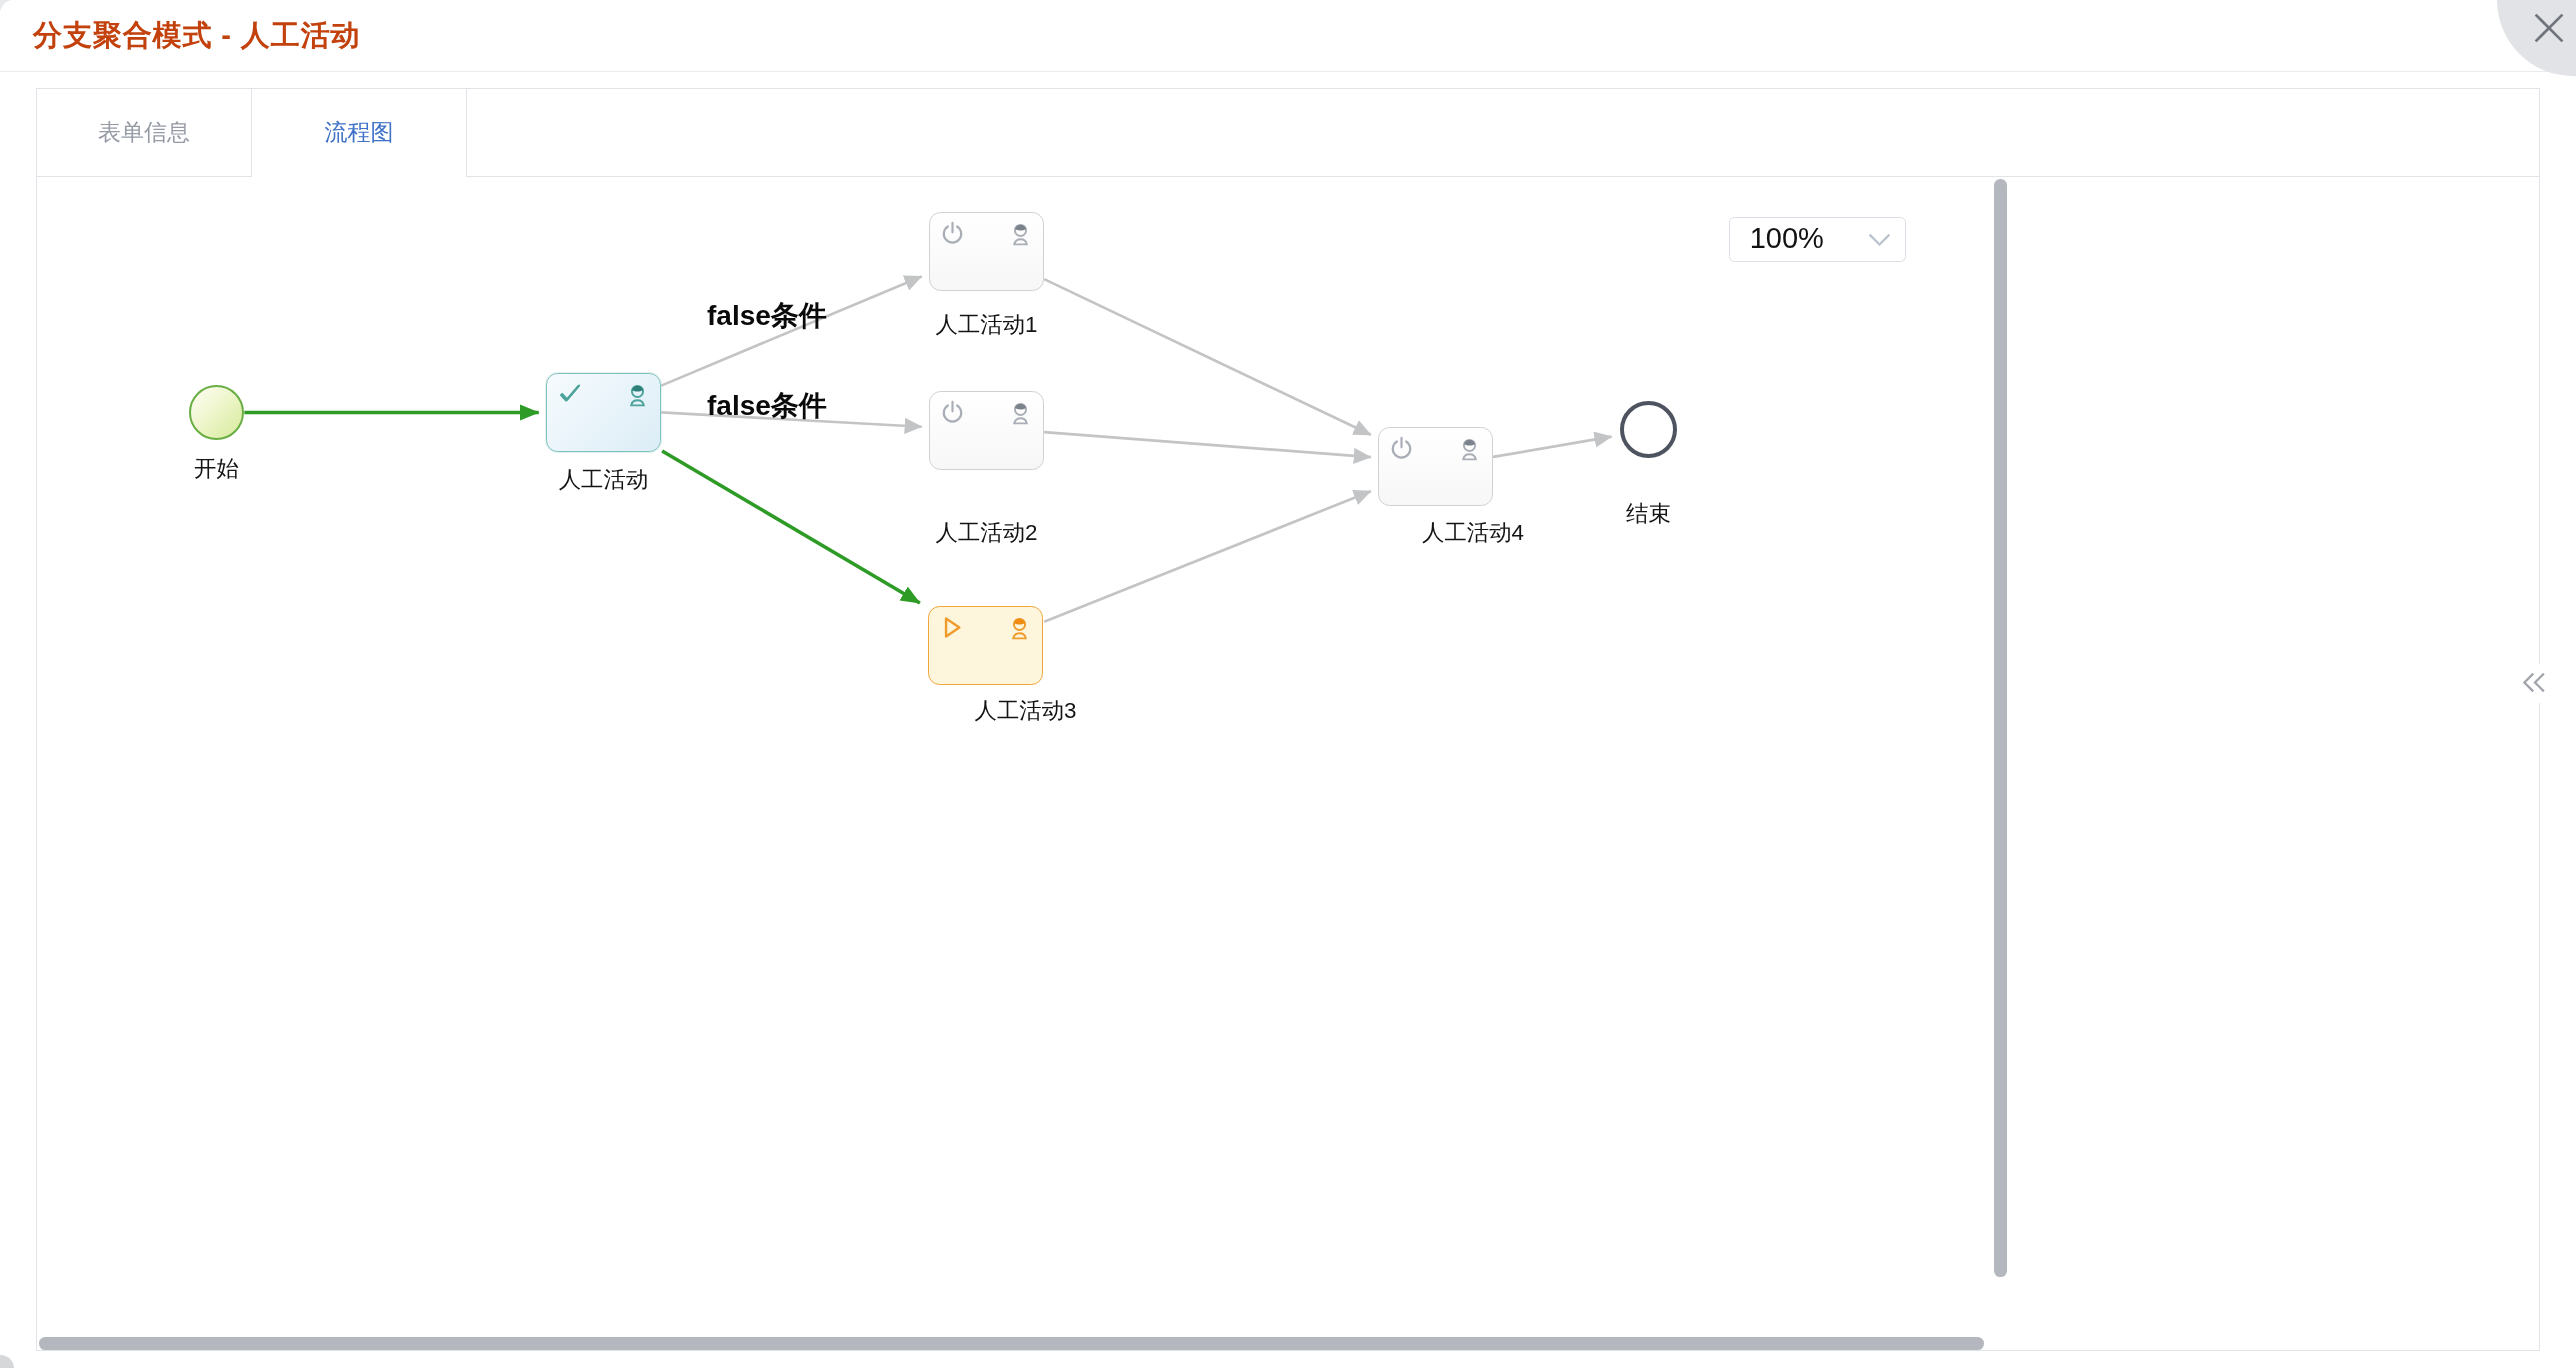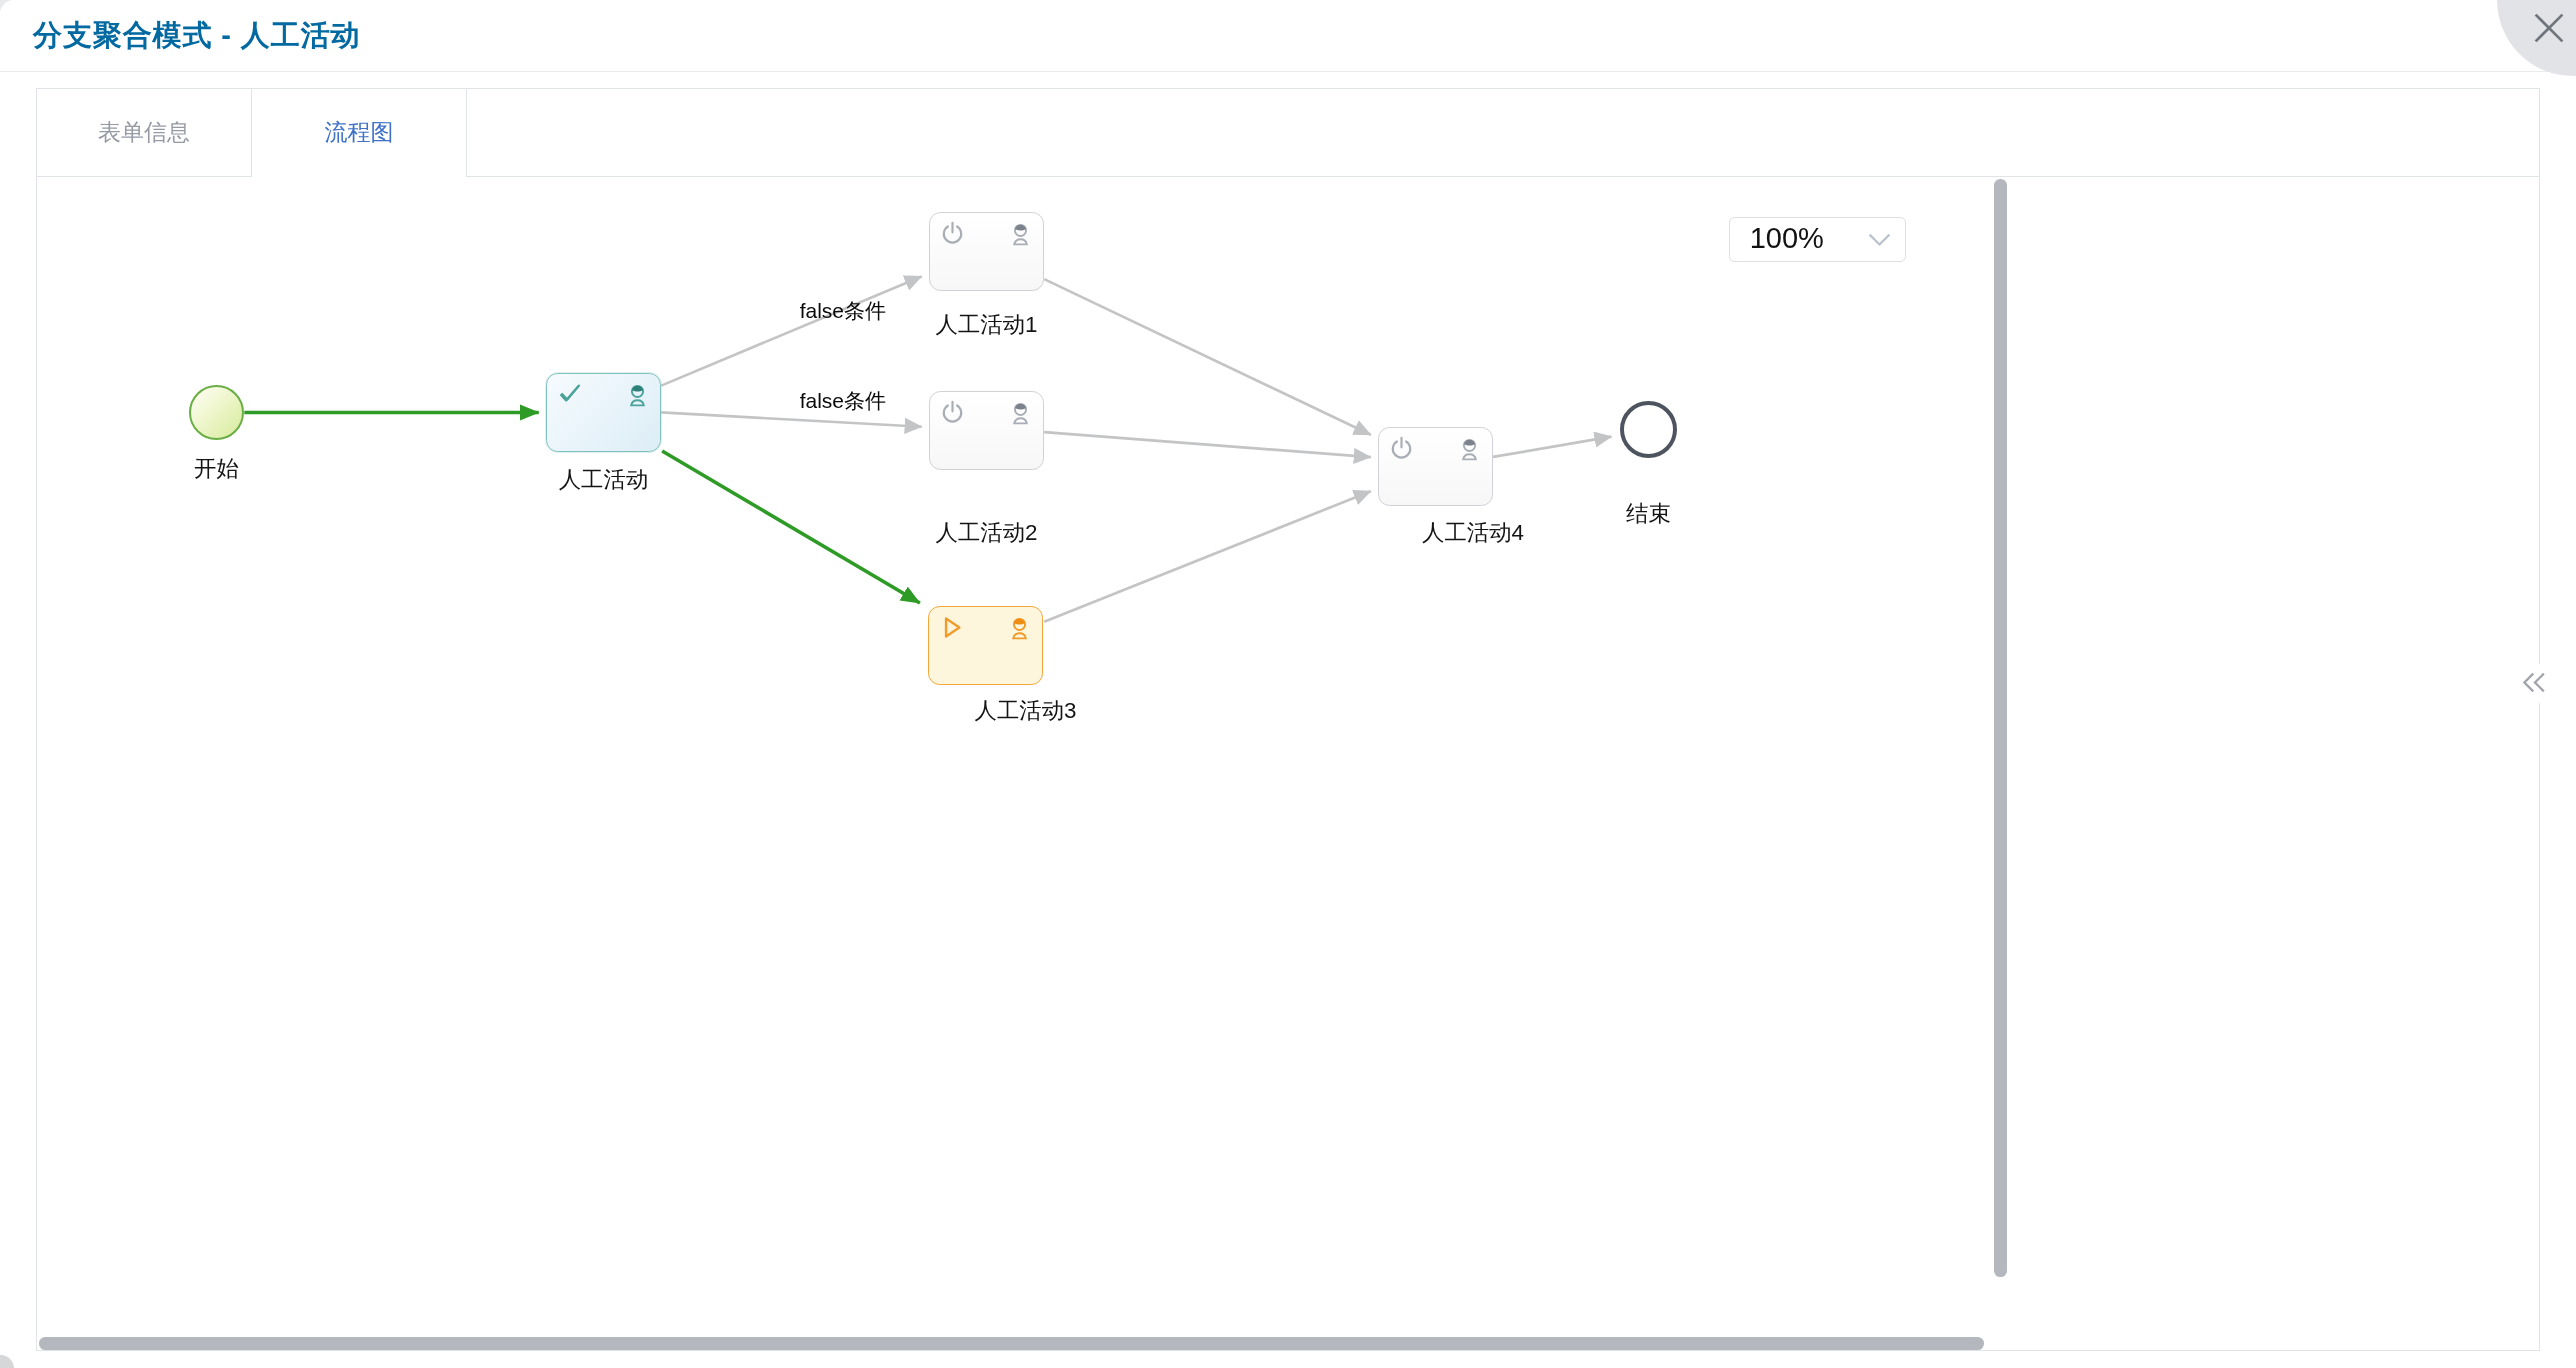--- a/index.html
+++ b/index.html
@@ -1,21 +1,21 @@
 <!DOCTYPE html>
 <html style="font-size:14.3px"><head>
 <meta charset="utf-8">
 <style>
   html,body{margin:0;padding:0;background:#e9eaec;}
   body{width:2576px;height:1368px;overflow:hidden;font-family:"Liberation Sans","DejaVu Sans",sans-serif;}
   .page{position:relative;width:2576px;height:1368px;background:#fff;border-radius:14.3px 0 0 0;overflow:hidden;}
 
   
   .header{position:absolute;left:0;top:0;width:100%;height:71px;border-bottom:0.9px solid #e9ebee;background:#fff;}
-  .title{position:absolute;left:33px;top:0;line-height:71px;font-size:29px;font-weight:600;color:#0369a1;letter-spacing:0.9px;}
+  .title{position:absolute;left:33px;top:0;line-height:71px;font-size:29px;font-weight:600;color:#c2410c;letter-spacing:0.9px;}
   .close-btn{position:absolute;top:-76px;right:-73px;width:152px;height:152px;border-radius:50%;background:#e2e3e6;cursor:pointer;z-index:30;}
   .close-btn svg{position:absolute;left:35px;top:87px;}
 
   
   .panel{position:absolute;left:36px;top:88px;width:2504px;height:1263px;border:0.9px solid #e0e4e9;box-sizing:border-box;background:#fff;}
   .tab-row{position:absolute;left:0;top:0;width:100%;height:87px;border-bottom:0.9px solid #e0e4e9;box-sizing:content-box;display:flex;}
   .tab{width:215px;height:87px;line-height:87px;text-align:center;font-size:23px;color:#959aa5;border-right:0.9px solid #e0e4e9;cursor:pointer;background:#fff;box-sizing:border-box;}
   .tab.active{color:#3e71c7;height:88px;margin-bottom:-0.9px;position:relative;z-index:2;}
 
   
@@ -36,21 +36,21 @@
   .node{position:absolute;width:115px;height:79px;border-radius:11.6px;box-sizing:border-box;cursor:pointer;}
   .node .ic-tl{position:absolute;left:8px;top:6.3px;}
   .node .ic-tr{position:absolute;right:8px;top:6.3px;}
   .node.plain{border:1.8px solid #cfd1d6;background:linear-gradient(180deg,#ffffff 0%,#f7f7f8 100%);}
   .node.active-teal{border:1.8px solid #7fc2bd;background:linear-gradient(135deg,#f6fbfe 0%,#dcedf6 100%);box-shadow:0 0 0 0.9px rgba(127,194,189,.25);}
   .node.highlight-orange{border:1.8px solid #f0a63a;background:#fdf6dc;}
   .event{position:absolute;border-radius:50%;box-sizing:border-box;cursor:pointer;}
   .event.start{left:189px;top:385px;width:55px;height:55px;border:2.7px solid #69ae44;background:linear-gradient(135deg,#fdfdee 10%,#d9eb9e 95%);}
   .event.end{left:1620px;top:401px;width:57px;height:57px;border:4.5px solid #4d5460;background:#fff;}
   .node-label{position:absolute;width:179px;text-align:center;font-size:22.4px;color:#141414;}
-  .edge-label{position:absolute;width:179px;text-align:right;font-size:21px;font-weight:400;color:#0a0a0a;}
+  .edge-label{position:absolute;width:179px;text-align:left;font-size:28px;font-weight:700;color:#0a0a0a;}
 </style>
 </head>
 <body>
 
 <div class="page">
 
   <div class="header">
     <div class="title">分支聚合模式 - 人工活动</div>
   </div>
   <div class="close-btn">

